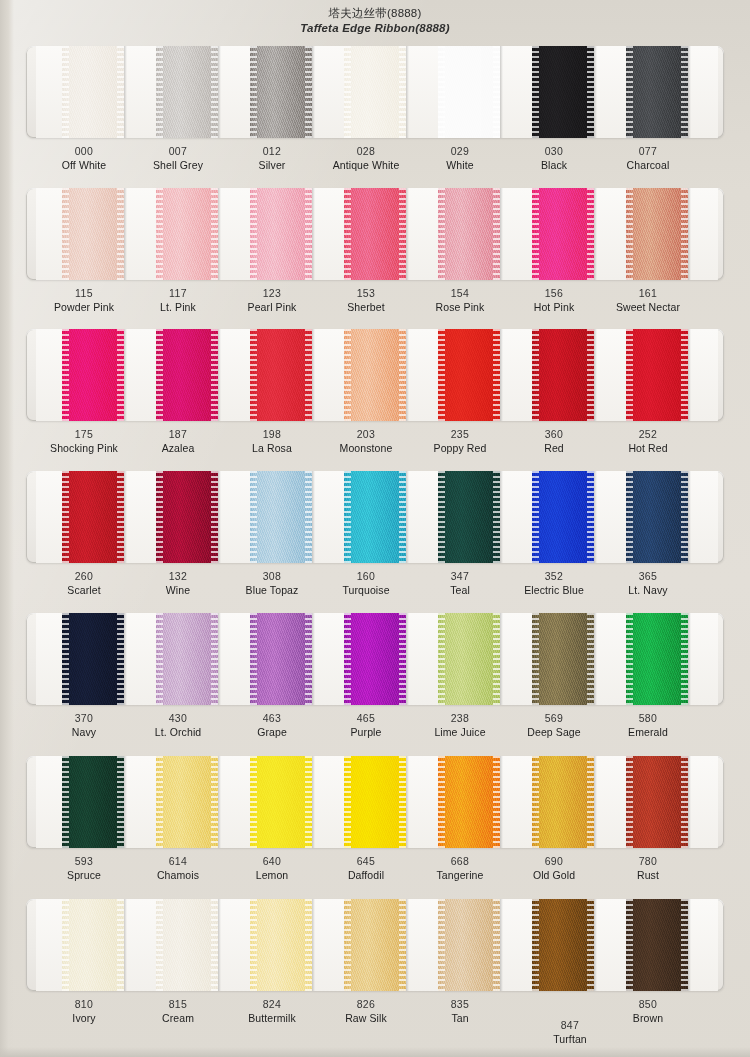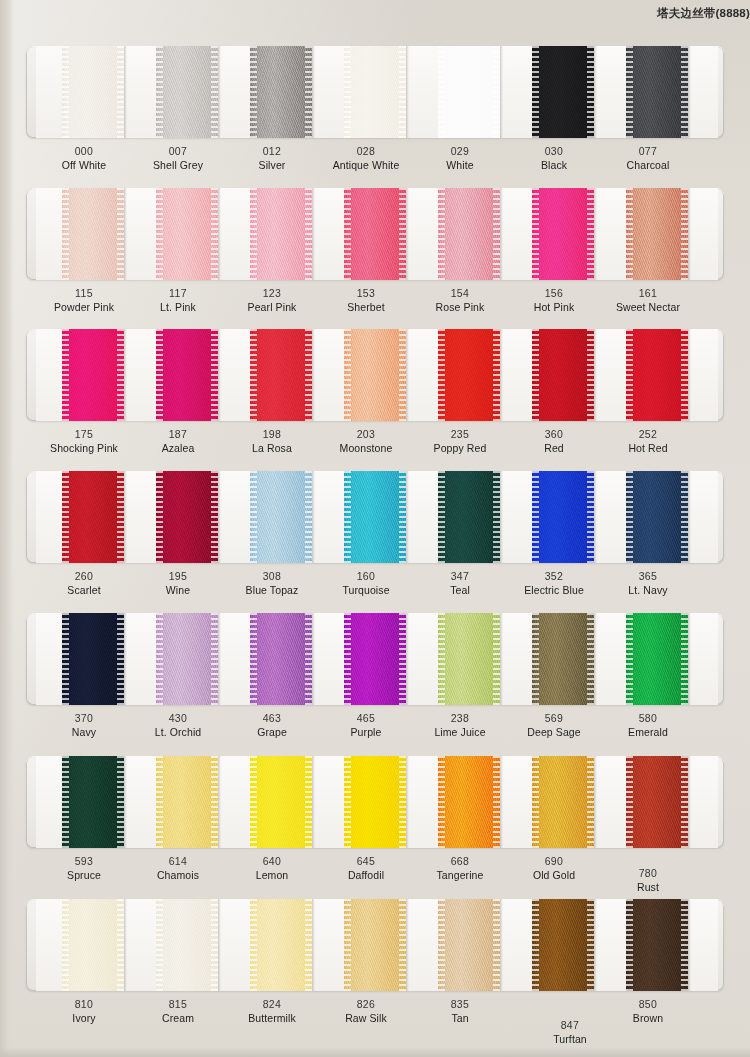--- a/index.html
+++ b/index.html
@@ -26,21 +26,21 @@
     background:linear-gradient(0deg,#c9c5bd 0%,rgba(0,0,0,0) 100%);
     pointer-events:none;
   }
 
   
   #heading{
     position:absolute;left:0;top:6px;width:100%;text-align:center;
     letter-spacing:.2px;
   }
   #heading .cn{
-    display:block;font-size:11.5px;color:#2c2c2c;line-height:15px;font-weight:700;text-align:right;
+    display:block;font-size:11.5px;color:#2c2c2c;line-height:15px;font-weight:400;
   }
   #heading .en{
     display:block;font-size:11.5px;color:#2f2f2f;line-height:15px;
     font-style:italic;font-weight:600;
   }
 
   
   .row{
     position:absolute;left:26px;width:698px;
   }
@@ -106,20 +106,21 @@
   .lab .code{display:block;font-size:10.5px;letter-spacing:.4px;color:#343434;}
   .lab .nm{display:block;font-size:10.5px;letter-spacing:.1px;color:#222;}
 </style>
 </head>
 <body>
 
 <div id="card">
 
   <div id="heading">
     <span class="cn">塔夫边丝带(8888)</span>
+    <span class="en">Taffeta Edge Ribbon(8888)</span>
   </div>
 
   <div id="rows-container">
       <div class="row" style="top: 46px;">
         <div class="window">
           <div class="paper"></div>
           <div class="cell" style="left: 14px; width: 88px;">
             <div class="ribbon" style="left: 22px; width: 62px;">
               <div class="body" style="background: rgb(239, 234, 226);"></div>
               <div class="sheen"></div>
@@ -476,21 +477,21 @@
               <div class="shadow"></div>
             </div>
           </div>
         </div>
         <div class="labels">
           <div class="lab" style="left: 14px; width: 88px;">
             <span class="code">260</span>
             <span class="nm">Scarlet</span>
           </div>
           <div class="lab" style="left: 108px; width: 88px;">
-            <span class="code">195</span>
+            <span class="code">132</span>
             <span class="nm">Wine</span>
           </div>
           <div class="lab" style="left: 202px; width: 88px;">
             <span class="code">308</span>
             <span class="nm">Blue Topaz</span>
           </div>
           <div class="lab" style="left: 296px; width: 88px;">
             <span class="code">160</span>
             <span class="nm">Turquoise</span>
           </div>
@@ -691,21 +692,21 @@
             <span class="nm">Daffodil</span>
           </div>
           <div class="lab" style="left: 390px; width: 88px;">
             <span class="code">668</span>
             <span class="nm">Tangerine</span>
           </div>
           <div class="lab" style="left: 484px; width: 88px;">
             <span class="code">690</span>
             <span class="nm">Old Gold</span>
           </div>
-          <div class="lab" style="left: 578px; width: 88px; margin-top: 12px;">
+          <div class="lab" style="left: 578px; width: 88px;">
             <span class="code">780</span>
             <span class="nm">Rust</span>
           </div>
         </div>
       </div>
       <div class="row" style="top: 899px;">
         <div class="window">
           <div class="paper"></div>
           <div class="cell" style="left: 14px; width: 88px;">
             <div class="ribbon" style="left: 22px; width: 62px;">

